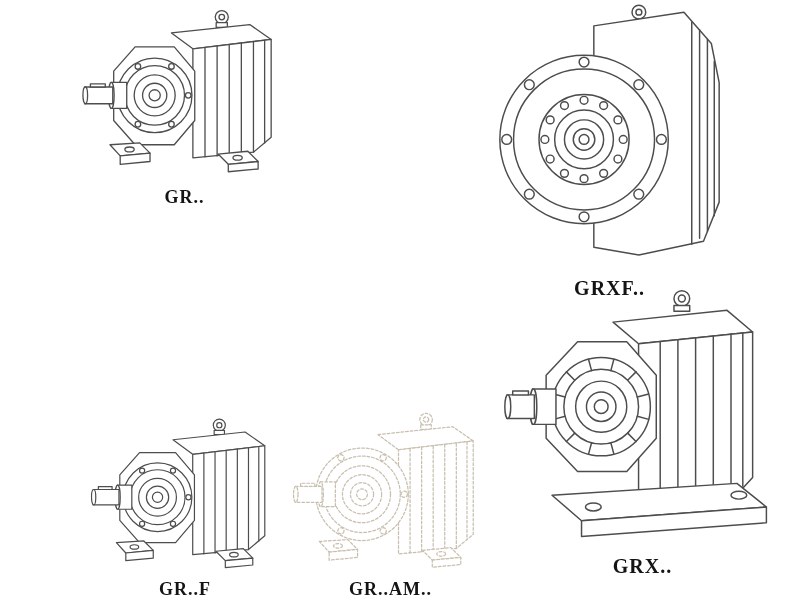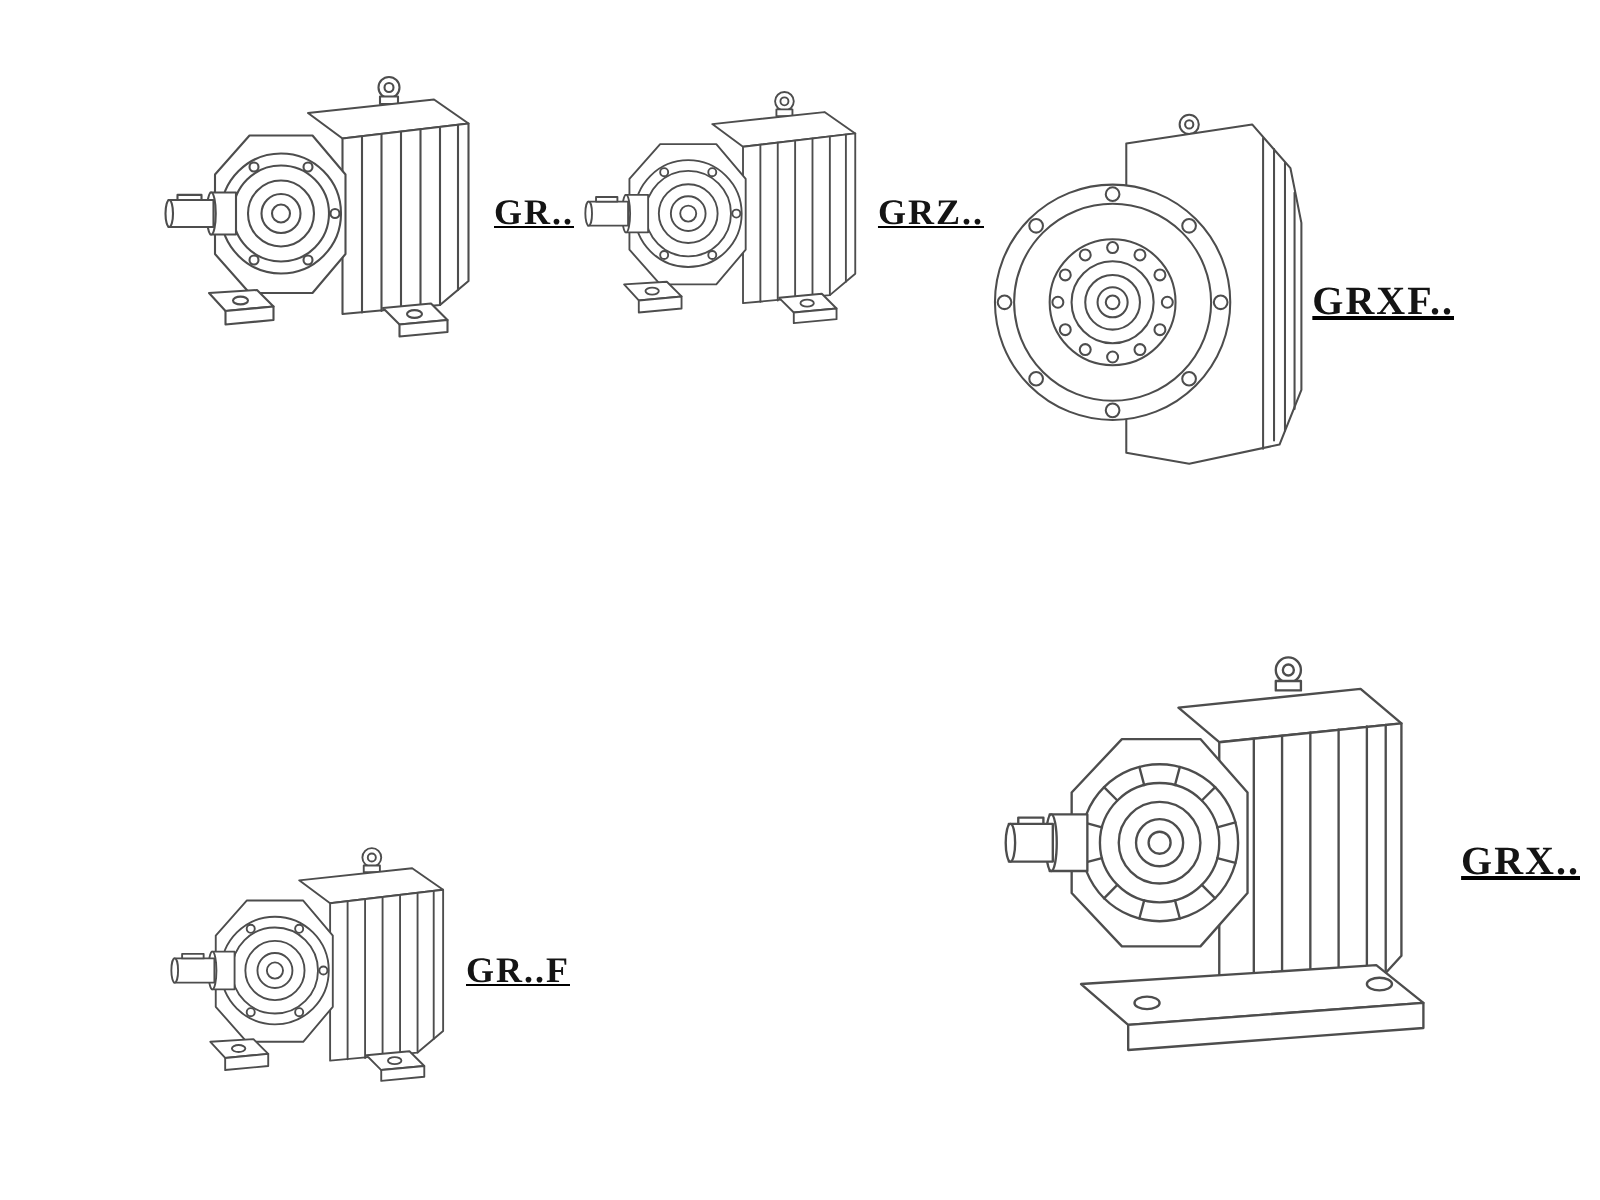--- a/index.html
+++ b/index.html
@@ -1,21 +1,21 @@
 <!DOCTYPE html>
 <html style="--line: #4d4d4d; --ghost: #c8bfae;"><head>
 <meta charset="utf-8">
 <style>
   html,body{margin:0;padding:0;background:#fff;}
   #stage{
     position:relative;width:800px;height:600px;background:#fff;overflow:hidden;
     font-family:"Liberation Serif","DejaVu Serif",serif;
   }
   figure.cell{
-    position:absolute;margin:0;display:flex;flex-direction:row;align-items:center;text-decoration:underline;
+    position:absolute;margin:0;display:flex;flex-direction:column;align-items:center;
   }
   figure.cell svg.drawing{flex:1 1 auto;width:100%;}
   figcaption.cap{
     flex:0 0 auto;font-weight:700;font-size:18px;letter-spacing:1px;color:#141414;
     text-align:center;padding-top:2px;white-space:nowrap;
   }
   figcaption.cap-lg{font-size:20px;}
   svg.drawing{fill:none;stroke-linejoin:round;stroke-linecap:round;}
   svg.solid{stroke:var(--line,#4d4d4d);}
   svg.ghost{stroke:var(--ghost,#c8bfae);stroke-dasharray:3 2.2;}
@@ -162,44 +162,44 @@
 
 <div id="stage" style="background: rgb(255, 255, 255);">
 
   <figure class="cell" style="left:82px;top:2px;width:205px;height:206px;">
     <svg class="drawing solid" viewBox="0 0 220 190" preserveAspectRatio="xMidYMid meet">
         <use href="#gbA"></use>
       </svg>
     <figcaption class="cap">GR..</figcaption>
   </figure>
 
-  <figure class="cell" style="left:292px;top:2px;width:200px;height:206px;">
-    <svg class="drawing solid" viewBox="0 0 220 190" preserveAspectRatio="xMidYMid meet">
-        <use href="#gbA"></use>
-      </svg>
-    <figcaption class="cap">GRZ..</figcaption>
-  </figure>
 
   <figure class="cell" style="left:492px;top:0px;width:235px;height:300px;">
     <svg class="drawing solid" viewBox="0 0 240 280" preserveAspectRatio="xMidYMid meet">
         <use href="#gbXF"></use>
       </svg>
     <figcaption class="cap cap-lg">GRXF..</figcaption>
   </figure>
 
 
 
   <figure class="cell" style="left:495px;top:282px;width:295px;height:296px;">
     <svg class="drawing solid" viewBox="0 0 300 270" preserveAspectRatio="xMidYMid meet">
         <use href="#gbX"></use>
       </svg>
     <figcaption class="cap cap-lg">GRX..</figcaption>
   </figure>
 
-  <figure class="cell" style="left:85px;top:391px;width:200px;height:186px;">
+  <figure class="cell" style="left:85px;top:414px;width:200px;height:186px;">
     <svg class="drawing solid" viewBox="0 0 220 190" preserveAspectRatio="xMidYMid meet">
         <use href="#gbA"></use>
       </svg>
     <figcaption class="cap">GR..F</figcaption>
   </figure>
 
+  <figure class="cell" style="left:288px;top:408px;width:205px;height:192px;">
+    <svg class="drawing ghost" viewBox="0 0 220 190" preserveAspectRatio="xMidYMid meet">
+        <use href="#gbB"></use>
+      </svg>
+    <figcaption class="cap">GR..AM..</figcaption>
+  </figure>
 
 </div>
 
 </body></html>

